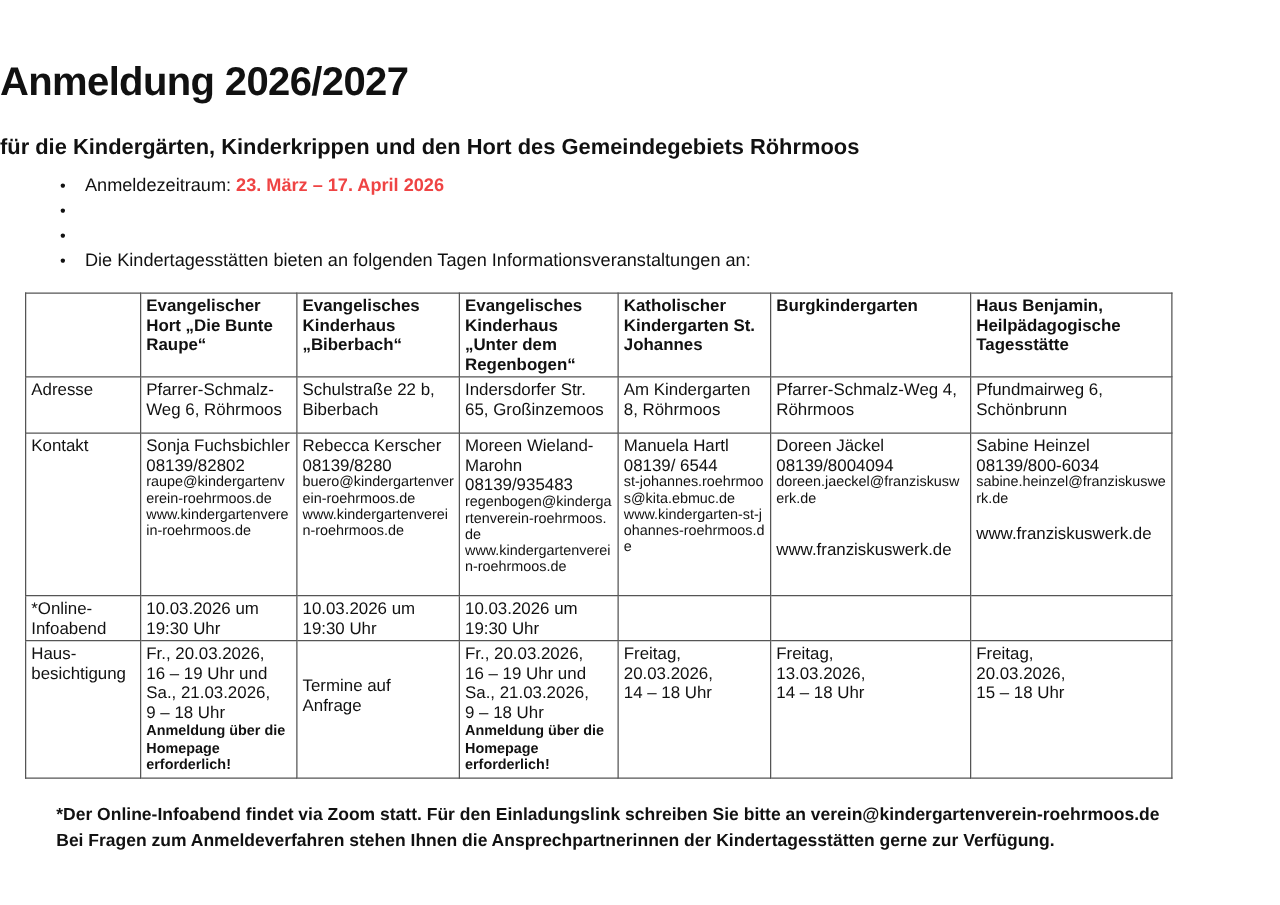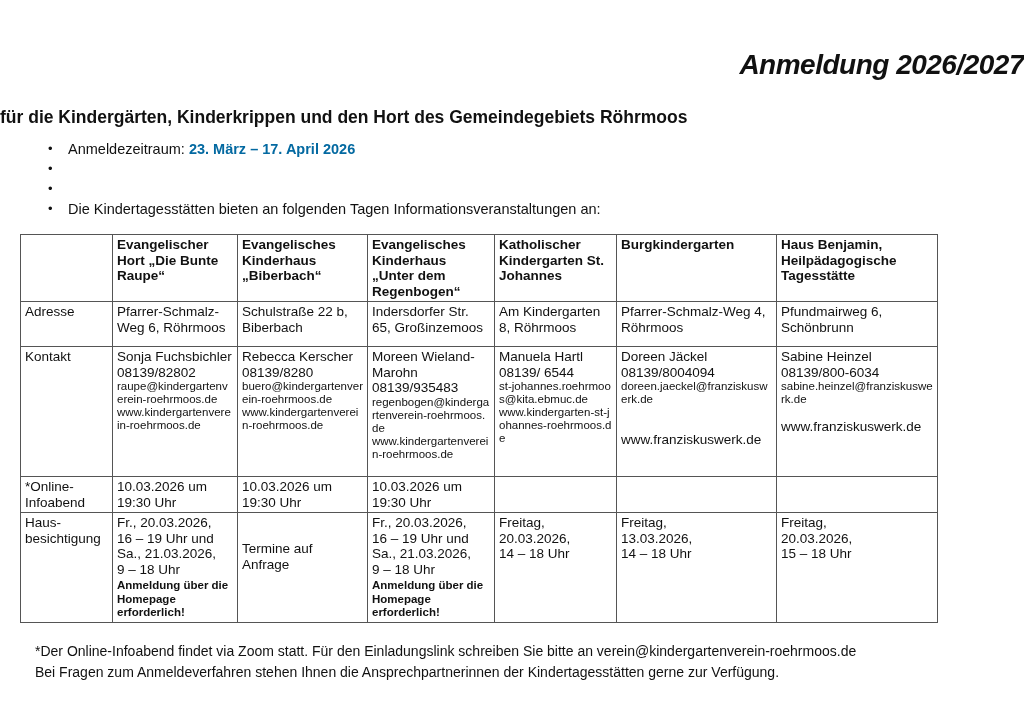--- a/index.html
+++ b/index.html
@@ -6,41 +6,40 @@
   html, body { background: #ffffff; }
   body {
     width: 1024px; height: 724px;
     font-family: "Liberation Sans", "DejaVu Sans", sans-serif;
     color: #111111;
     overflow: hidden;
   }
   .page { width: 1024px; height: 724px; padding-top: 42px; position: relative; }
 
   .title {
-    text-align: right;
-    font-size: 28px;
+    text-align: left;
+    font-size: 32px;
     font-weight: 700;
     line-height: 46px;
     letter-spacing: -0.5px;
-    font-style: italic;
   }
   .subtitle {
     text-align: left;
     font-size: 17.5px;
     font-weight: 700;
     line-height: 22px;
     margin-top: 18px;
   }
 
   .bullets { margin: 11px 0 0 48px; width: 884px; }
   .bullet-row { display: flex; }
   .bullet-marker { width: 20px; flex: 0 0 20px; font-size: 13px; line-height: 20px; }
   .bullet-text { font-size: 14.5px; line-height: 20px; }
   .pre { white-space: pre-line; }
-  .red-bold { color: #0369a1; font-weight: 700; }
+  .red-bold { color: #ef4444; font-weight: 700; }
 
   table.doc-table {
     margin: 15px 0 0 20px;
     border-collapse: collapse;
     table-layout: fixed;
     width: 917px;
   }
   .doc-table th, .doc-table td {
     border: 1px solid #555555;
     vertical-align: top;
@@ -68,21 +67,21 @@
 
   .center { text-align: center; }
   .pad-top { padding-top: 26px; }
   .note {
     font-weight: 700;
     font-size: 11.5px;
     line-height: 13.5px;
     margin-top: 2px;
   }
 
-  .footnote { margin: 18px 0 0 35px; font-size: 14px; line-height: 21px; }
+  .footnote { margin: 18px 0 0 45px; font-size: 14px; line-height: 21px; font-weight: bold; }
 </style>
 </head>
 <body>
 
 <div class="page">
 
   <div class="title">Anmeldung 2026/2027</div>
   <div class="subtitle">für die Kindergärten, Kinderkrippen und den Hort des Gemeindegebiets Röhrmoos</div>
 
   <div class="bullets">

